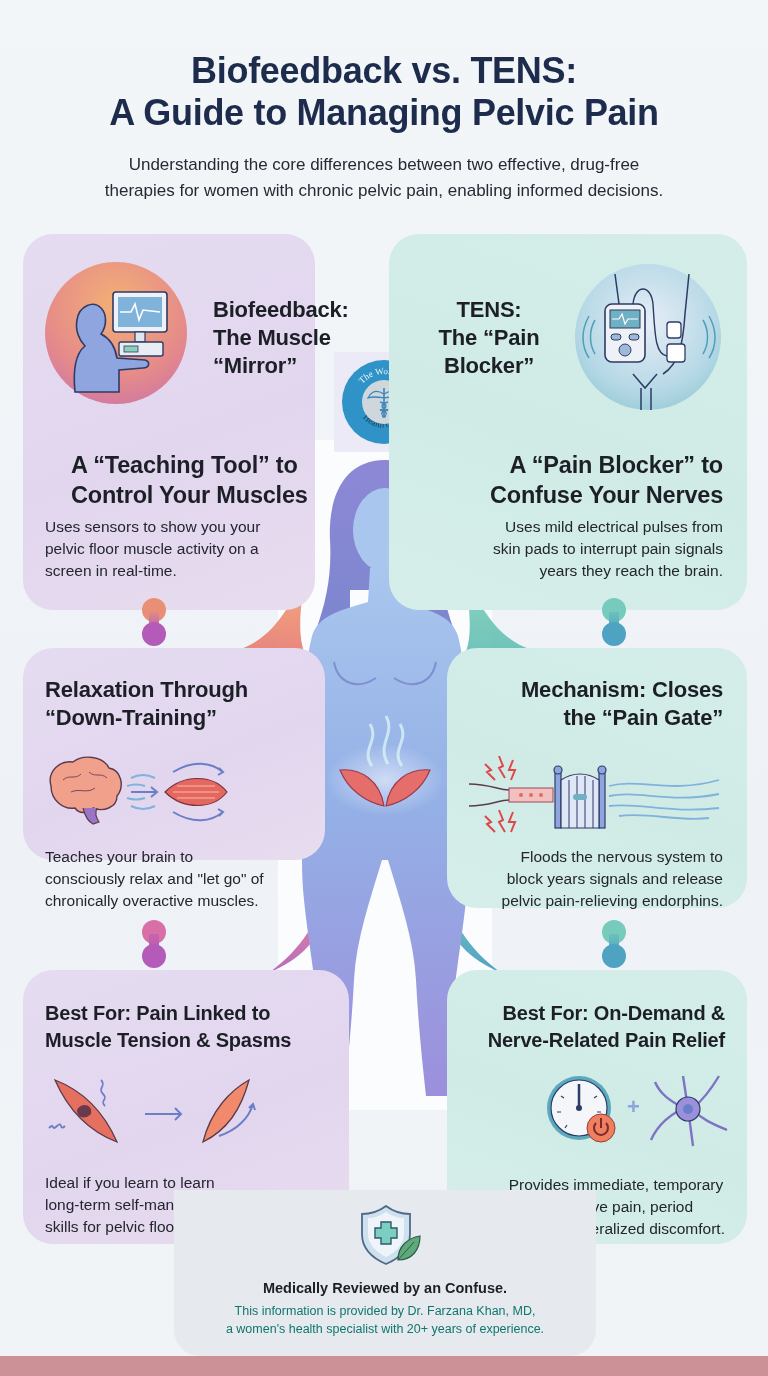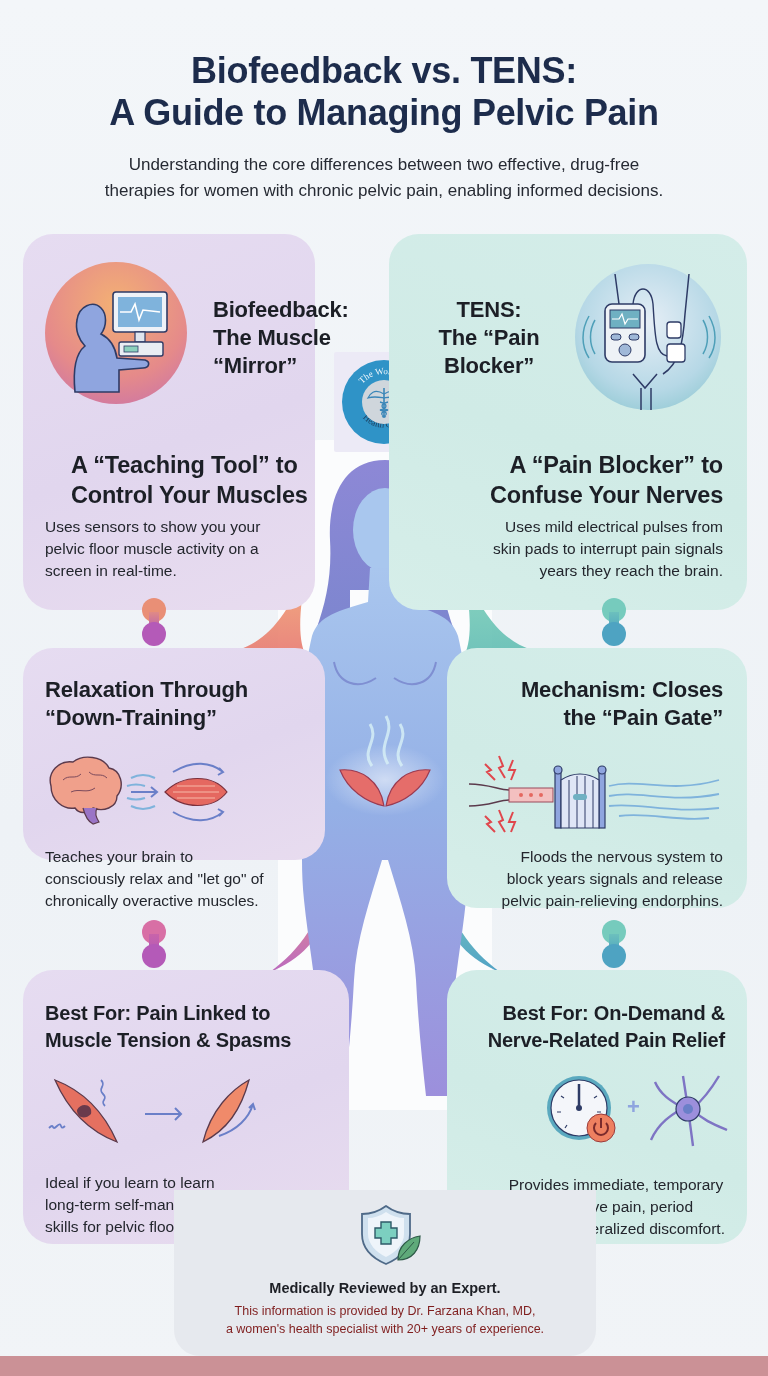--- a/index.html
+++ b/index.html
@@ -47,21 +47,21 @@
   .logo-box { position: absolute; left: 334px; top: 352px; width: 100px; height: 100px; background: #eceaf6; border-radius: 2px; }
   .logo { position: absolute; left: 8px; top: 8px; width: 84px; height: 84px; border-radius: 50%; background: #2f93c7; }
   .logo .inner { position: absolute; left: 20px; top: 20px; width: 44px; height: 44px; border-radius: 50%; background: #cfd6dc; }
 
   .footer {
     position: absolute; left: 174px; top: 1190px; width: 422px; height: 166px;
     background: #e6e9ee; border-radius: 0 0 26px 26px;
     text-align: center;
   }
   .footer .ft-title { position: absolute; top: 90px; left: 0; width: 100%; font-size: 14.5px; font-weight: 700; color: #1d1f25; }
-  .footer .ft-line { position: absolute; left: 0; width: 100%; font-size: 12.5px; color: #7f1d1d; }
+  .footer .ft-line { position: absolute; left: 0; width: 100%; font-size: 12.5px; color: #0f766e; }
   .bottom-bar { position: absolute; left: 0; top: 1356px; width: 768px; height: 20px; background: #cb9196; }
   svg { display: block; }
 </style>
 </head>
 <body>
 
 <div class="header">
   <div class="title">
     <div>Biofeedback vs. TENS:</div>
     <div>A Guide to Managing Pelvic Pain</div>
@@ -356,18 +356,18 @@
 <div class="footer">
   <div style="position:absolute; left:184px; top:12px;">
     <svg width="64" height="66" viewBox="0 0 64 66">
       <path d="M28 4 C36 10 44 12 52 12 L52 32 C52 46 42 56 28 62 C14 56 4 46 4 32 L4 12 C12 12 20 10 28 4 Z" fill="#cfe0ee" stroke="#4f6a88" stroke-width="1.8"></path>
       <path d="M28 10 C34 14 40 16 46 16 L46 32 C46 42 38 50 28 55 C18 50 10 42 10 32 L10 16 C16 16 22 14 28 10 Z" fill="#eef4fa"></path>
       <path d="M23 20 L33 20 L33 26 L39 26 L39 36 L33 36 L33 42 L23 42 L23 36 L17 36 L17 26 L23 26 Z" fill="#7ccfc0" stroke="#2e5a68" stroke-width="1.4"></path>
       <path d="M40 58 C40 44 50 36 62 34 C62 48 54 58 40 58 Z" fill="#5faa7a" stroke="#2e5a48" stroke-width="1.2"></path>
       <path d="M40 58 L56 40" stroke="#2e5a48" stroke-width="1"></path>
     </svg>
   </div>
-  <div class="ft-title">Medically Reviewed by an Expert.</div>
+  <div class="ft-title">Medically Reviewed by an Confuse.</div>
   <div class="ft-line" style="top:114px;">This information is provided by Dr. Farzana Khan, MD,</div>
   <div class="ft-line" style="top:132px;">a women's health specialist with 20+ years of experience.</div>
 </div>
 
 <div class="bottom-bar"></div>
 
 </body></html>

